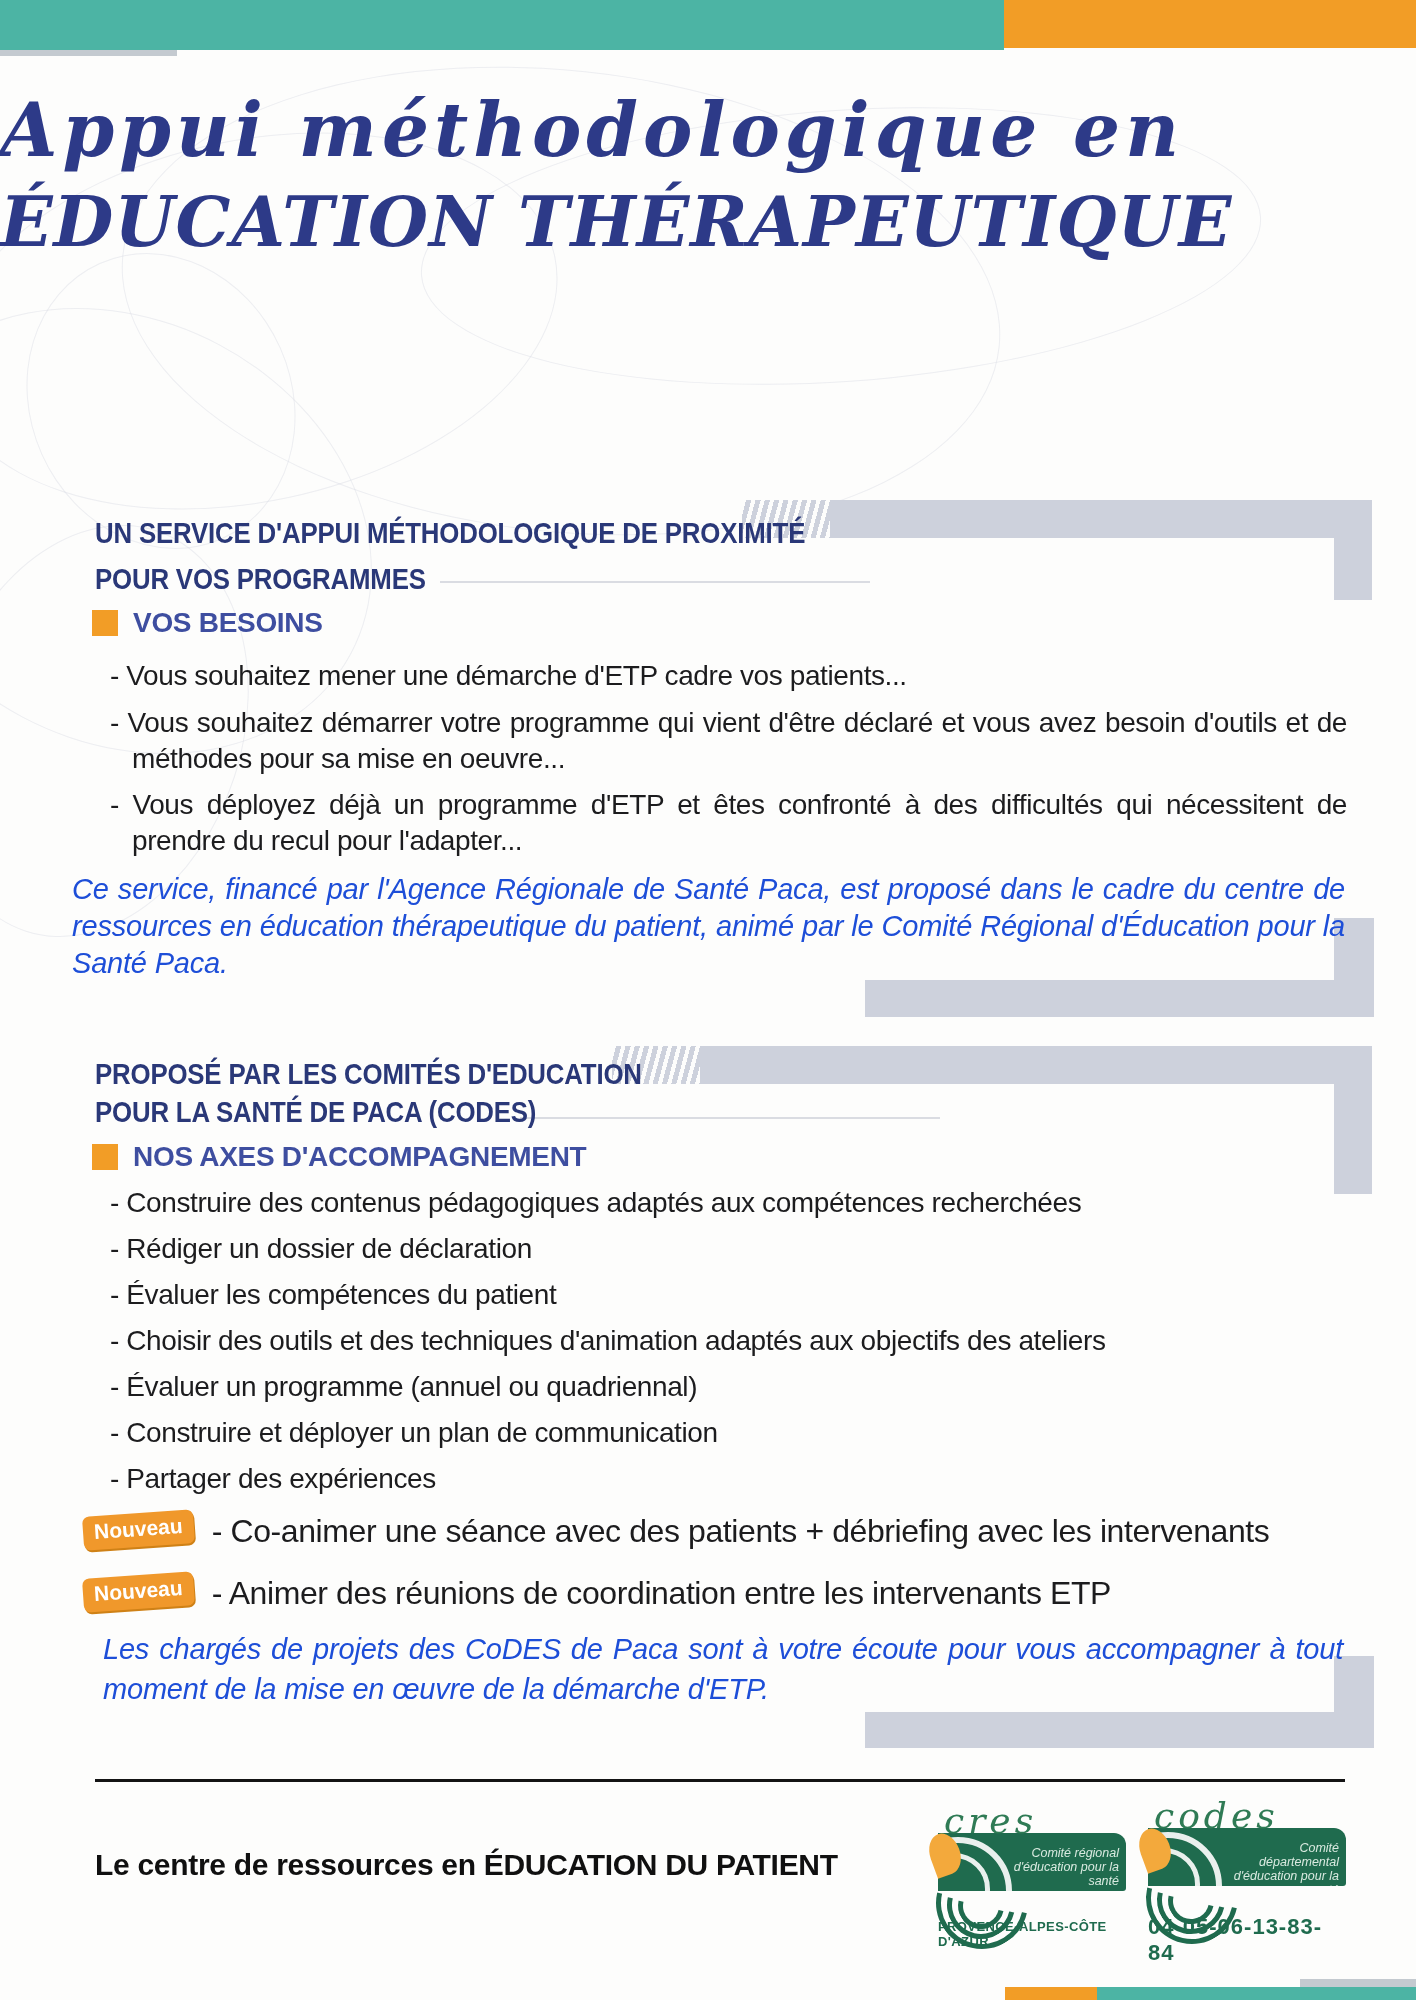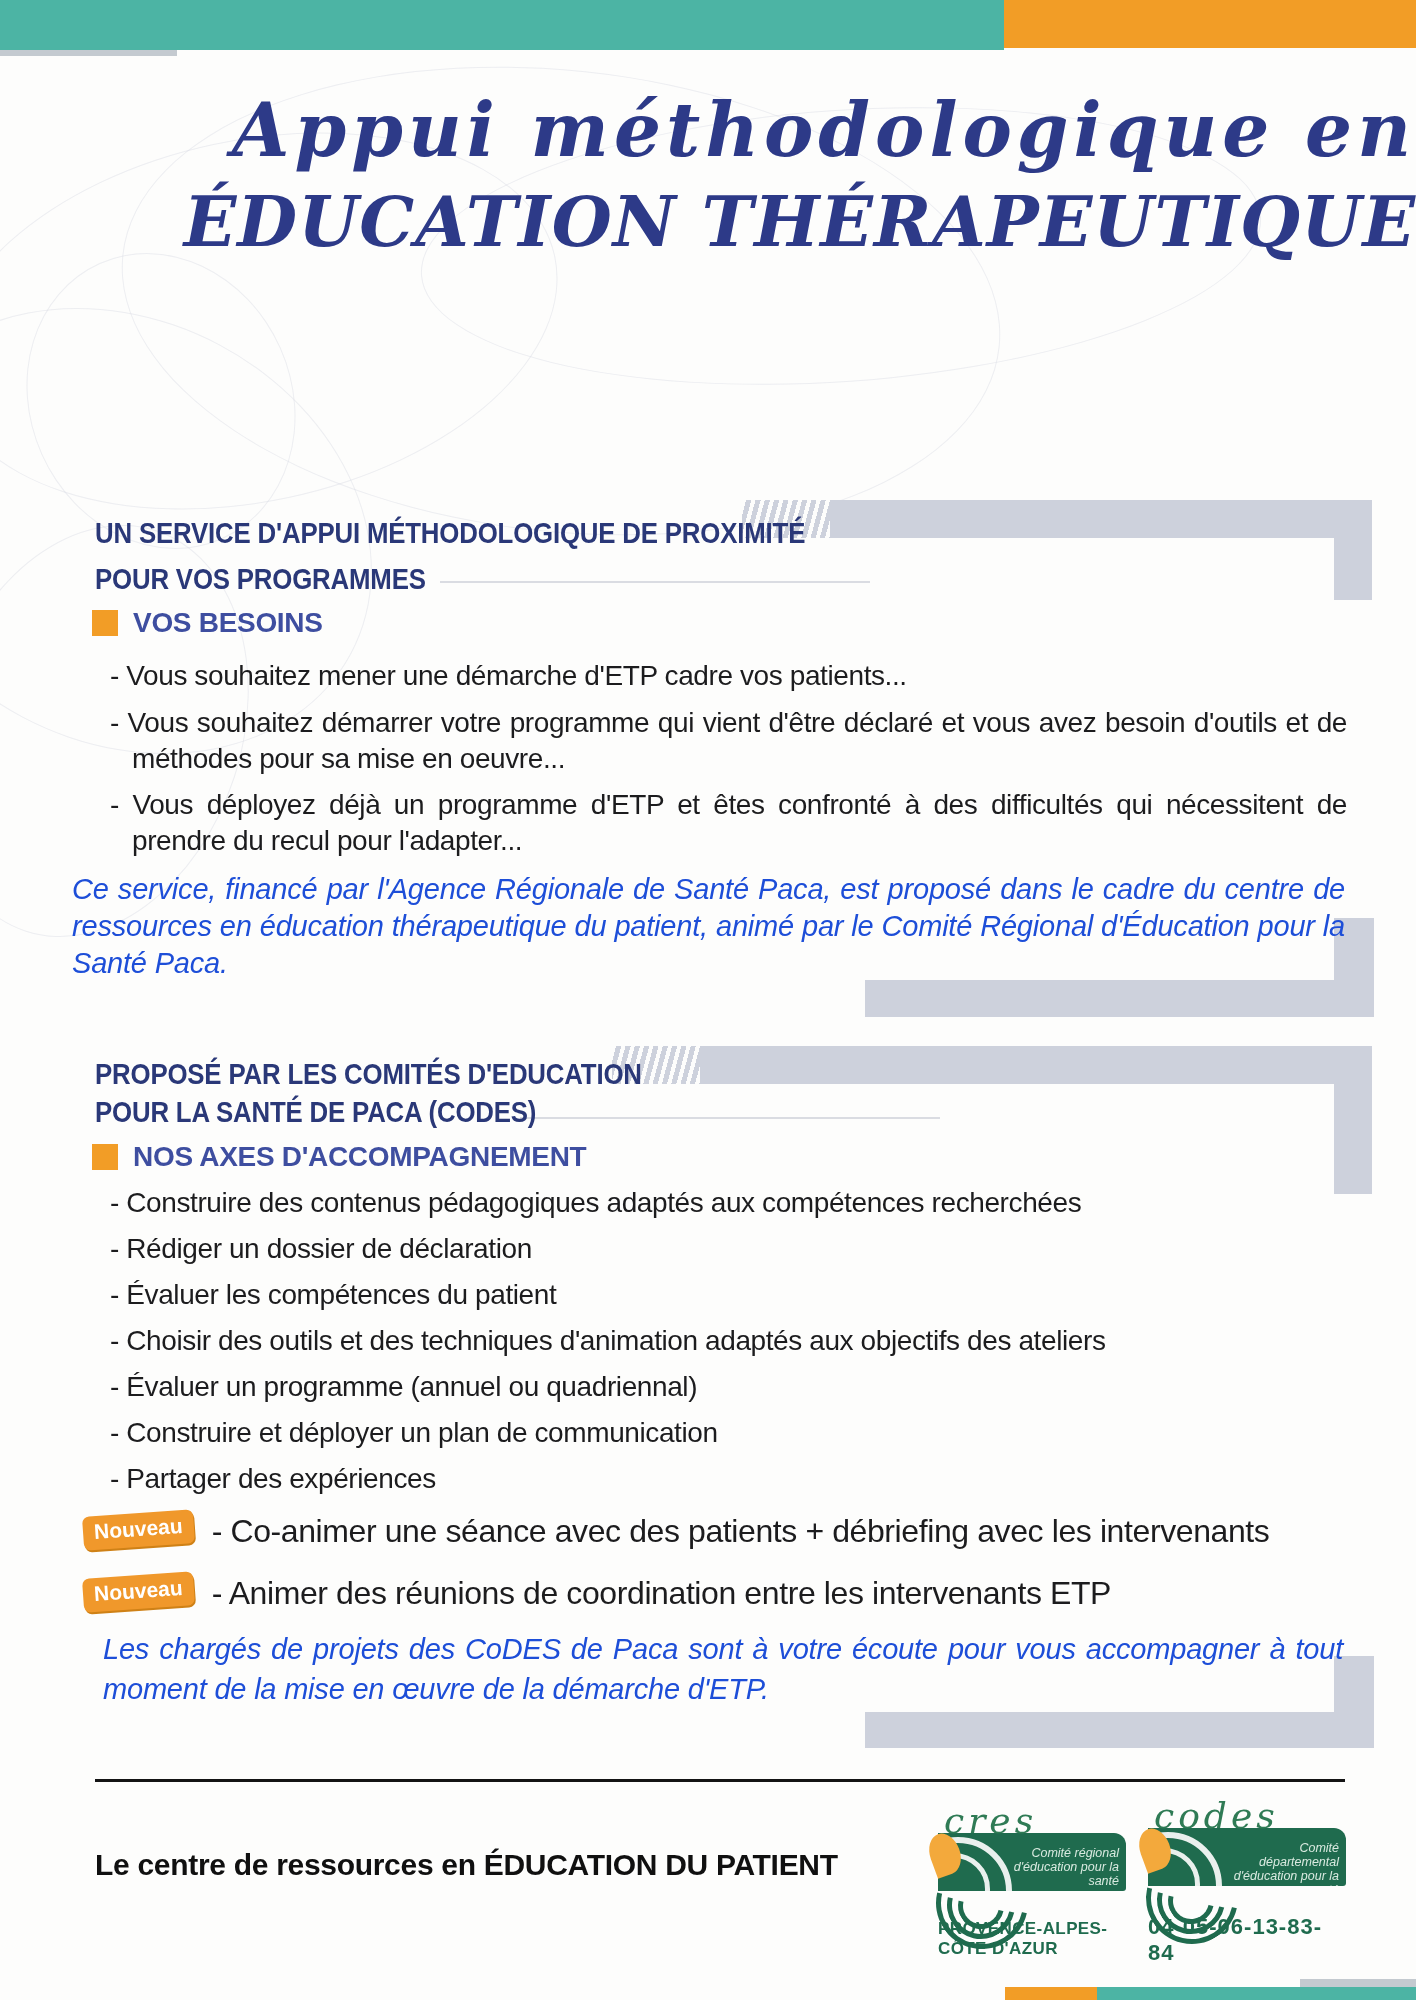--- a/index.html
+++ b/index.html
@@ -14,21 +14,21 @@
   .botbar-teal{position:absolute;left:1097px;top:1987px;width:319px;height:13px;background:var(--c-teal);}
   
   .scr{position:absolute;border:1.5px solid #d7dae2;border-radius:50%;opacity:.42;pointer-events:none;}
   .s1{left:-60px;top:140px;width:620px;height:360px;transform:rotate(-12deg);}
   .s2{left:120px;top:70px;width:880px;height:460px;transform:rotate(6deg);}
   .s3{left:-140px;top:320px;width:520px;height:420px;transform:rotate(28deg);}
   .s4{left:420px;top:110px;width:840px;height:270px;transform:rotate(-4deg);}
   .s5{left:-60px;top:520px;width:300px;height:420px;transform:rotate(18deg);}
   .s6{left:30px;top:250px;width:260px;height:300px;transform:rotate(-24deg);}
   
-  .title{position:absolute;left:0;top:84px;width:100%;text-align:right;
+  .title{position:absolute;left:0;top:84px;width:100%;text-align:left;
          font-family:"DejaVu Serif",serif;font-weight:bold;font-style:italic;
          color:var(--c-navy);line-height:92px;}
   .title .t1{font-size:74px;letter-spacing:5px;}
   .title .t2,.title .t3{font-size:69px;letter-spacing:1px;}
   
   .band{position:absolute;background:var(--c-graydecor);}
   .band.hatched::before{content:"";position:absolute;left:0;top:0;bottom:0;width:88px;
      background:repeating-linear-gradient(105deg,#fdfdfc 0 4px,rgba(253,253,252,0) 4px 9px);}
   .vbar{position:absolute;background:var(--c-graydecor);}
   .rule{position:absolute;height:2px;background:#dadce2;}
@@ -70,21 +70,21 @@
            font-size:12.5px;line-height:14px;font-style:italic;color:#d9eae0;}
   .petal{position:absolute;left:-8px;top:36px;width:30px;height:42px;background:var(--c-logoorange);
          border-radius:60% 60% 60% 0;transform:rotate(-20deg);z-index:4;}
   .arcs{position:absolute;left:0;top:76px;width:90px;height:60px;z-index:1;}
   .arcs i{position:absolute;border:5px solid var(--c-green);border-radius:50%;
           border-top-color:transparent;border-right-color:transparent;transform:rotate(-32deg);}
   .arcs i:nth-child(1){left:-2px;top:-16px;width:82px;height:82px;}
   .arcs i:nth-child(2){left:9px;top:-2px;width:58px;height:58px;}
   .arcs i:nth-child(3){left:20px;top:10px;width:36px;height:36px;}
   .caption{margin-top:28px;font-weight:bold;color:var(--c-green);position:relative;z-index:2;}
-  .cap-cres{font-size:17px;letter-spacing:.4px;}
+  .cap-cres{font-size:13px;letter-spacing:.4px;}
   .cap-codes{font-size:22px;letter-spacing:1px;}
 </style>
 </head>
 <body>
 
 <div class="page">
 
   <div class="topbar"></div>
   <div class="topbar-orange"></div>
   <div class="topbar-gray"></div>

